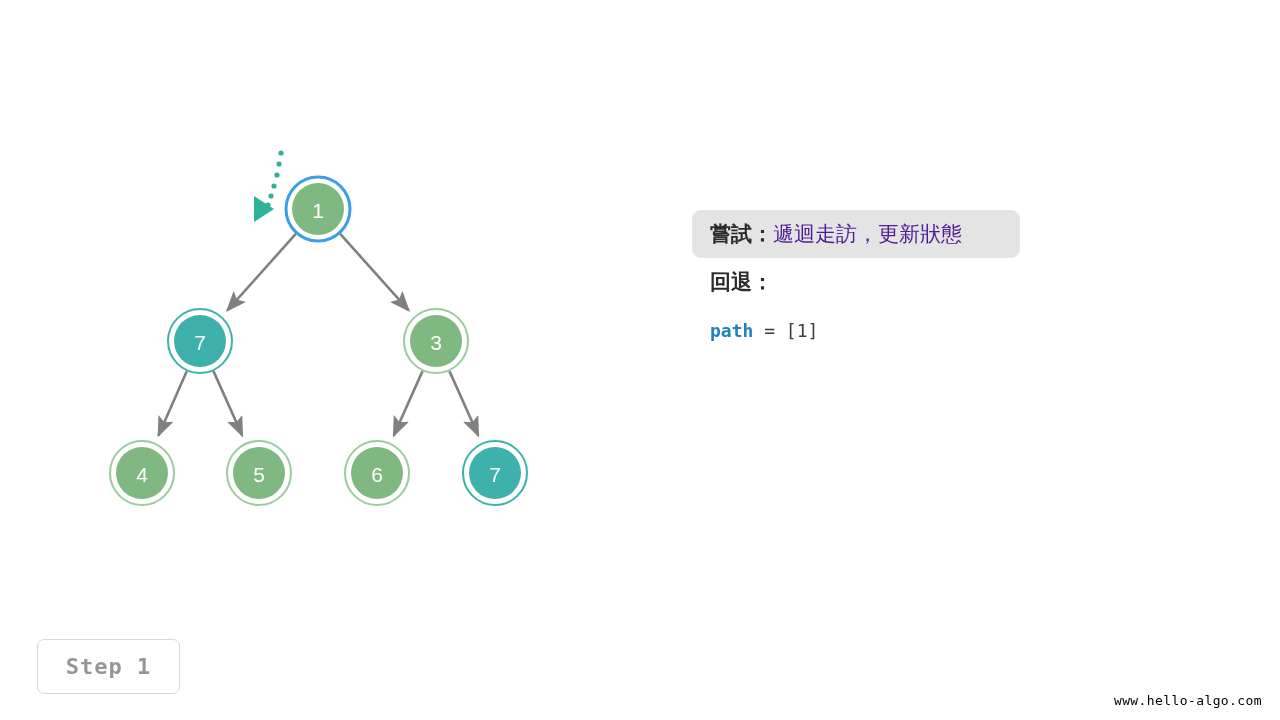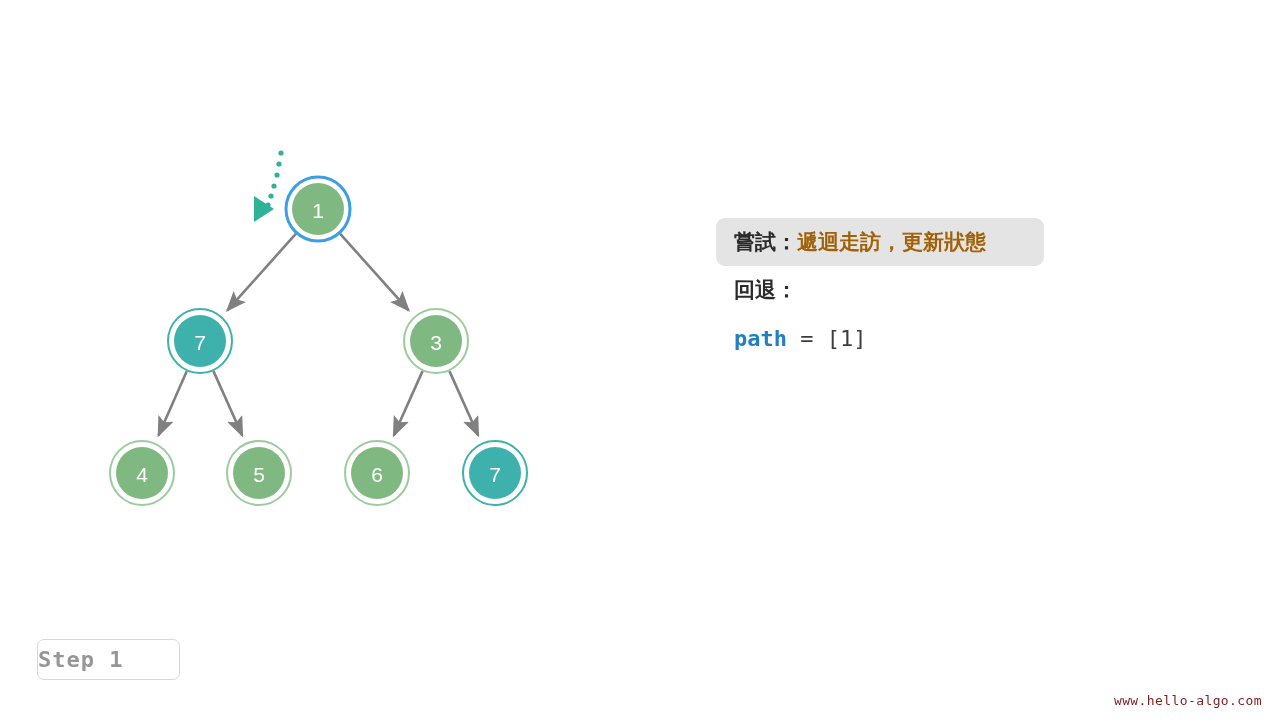--- a/index.html
+++ b/index.html
@@ -32,24 +32,23 @@
   .node-label {
     font-family: "Liberation Sans", sans-serif;
     font-size: 21px;
     fill: #ffffff;
     text-anchor: middle;
     dominant-baseline: central;
   }
   
   #info-panel {
     position: absolute;
-    left: 716px;
+    left: 692px;
     top: 210px;
     width: 420px;
-    margin-top: 8px;
   }
   .info-line {
     height: 48px;
     display: flex;
     align-items: center;
     font-size: 21px;
     color: #2b2b2b;
     white-space: pre;
     padding-left: 18px;
     box-sizing: border-box;
@@ -58,67 +57,67 @@
     background: #e4e4e4;
     border-radius: 9px;
     width: 328px;
   }
   .info-lead {
     font-weight: bold;
     font-family: "Liberation Sans", sans-serif;
     letter-spacing: 0px;
   }
   .info-rest {
-    font-weight: bold;
-    font-family: "Liberation Sans", sans-serif;
-    color: #a16207;
+    font-weight: normal;
+    font-family: "Liberation Sans", sans-serif;
+    color: #4c1d95;
   }
   .code-line {
     height: 48px;
     display: flex;
     align-items: center;
     font-family: "DejaVu Sans Mono", monospace;
-    font-size: 22px;
+    font-size: 18px;
     white-space: pre;
     padding-left: 18px;
     box-sizing: border-box;
   }
   .var-path { color: #2080c0; font-weight: bold; }
   .var-res  { color: #2ea098; font-weight: bold; }
   .code-rest { color: #3d3d3d; }
   .spacer-line { height: 48px; }
   
   #step-badge {
     position: absolute;
     left: 37px;
     top: 639px;
     width: 143px;
-    height: 41px;
+    height: 55px;
     border: 1.5px solid #d8d8d8;
     border-radius: 7px;
     display: flex;
     align-items: center;
-    justify-content: flex-start;
+    justify-content: center;
     box-sizing: border-box;
   }
   #step-badge span {
     font-family: "DejaVu Sans Mono", monospace;
     font-size: 22px;
     font-weight: bold;
     color: #969696;
     letter-spacing: 1px;
   }
   
   #watermark {
     position: absolute;
     right: 18px;
     bottom: 12px;
     font-family: "DejaVu Sans Mono", monospace;
     font-size: 13px;
-    color: #7f1d1d;
+    color: #000000;
     letter-spacing: 0.4px;
   }
 </style>
 </head>
 <body>
 
 <div id="stage">
 
   <svg id="tree-svg" viewBox="0 0 640 560">
     <defs>

